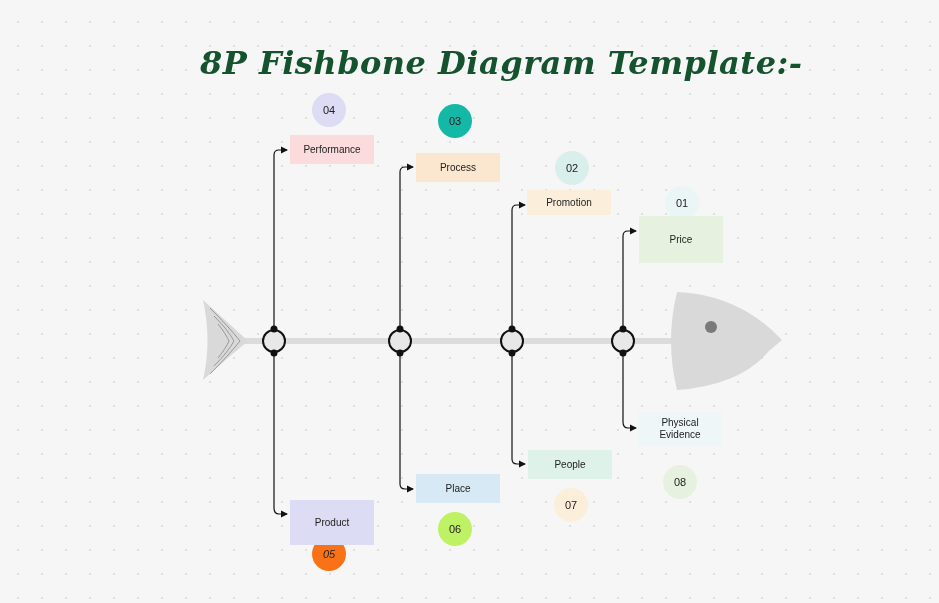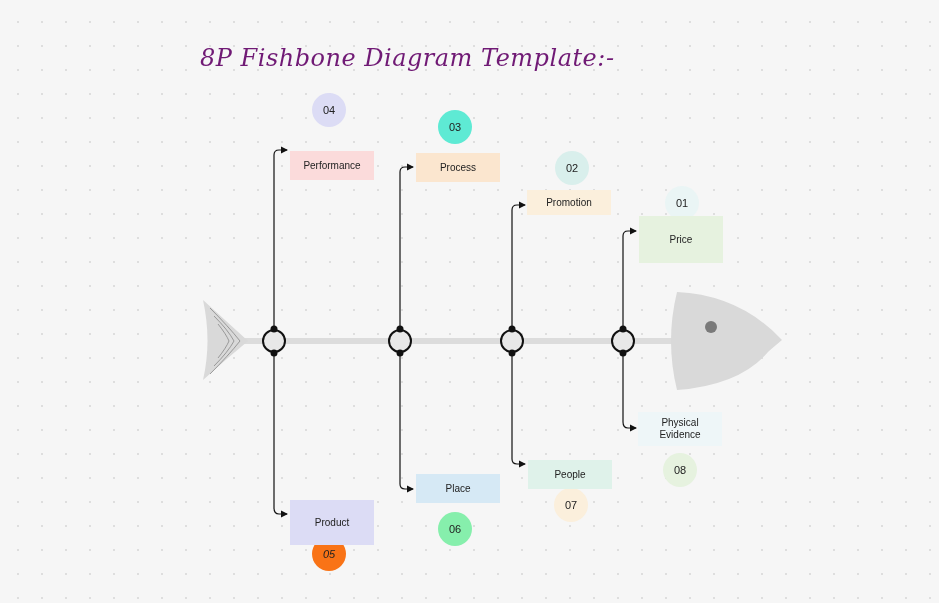--- a/index.html
+++ b/index.html
@@ -2,21 +2,21 @@
 <html><head>
 <meta charset="utf-8">
 <style>
   html,body{margin:0;padding:0;}
   body{width:939px;height:603px;overflow:hidden;position:relative;
     background-color:#f6f6f6;
     background-image:radial-gradient(circle,#dedede 0.8px,transparent 1.2px);
     background-size:24px 24px;background-position:6px 10px;
     font-family:"Liberation Sans",sans-serif;}
   .title{position:absolute;left:200px;top:44px;font-family:"DejaVu Serif",serif;
-    font-style:italic;font-size:24px;color:#701a75;letter-spacing:0.5px;white-space:nowrap;}
+    font-style:italic;font-size:32px;color:#14532d;letter-spacing:0.5px;white-space:nowrap;font-weight:bold;}
   svg.lines{position:absolute;left:0;top:0;}
   .box{position:absolute;display:flex;align-items:center;justify-content:center;
     font-size:10px;color:#222;text-align:center;line-height:12px;}
   .num{position:absolute;width:34px;height:34px;border-radius:50%;display:flex;
     align-items:center;justify-content:center;font-size:11px;color:#222;}
 </style>
 </head>
 <body>
 
 <div class="title">8P Fishbone Diagram Template:-</div>
@@ -72,34 +72,34 @@
       </g>
     <g>
         <circle cx="623" cy="341" r="11" fill="#e8e8e8" stroke="#111" stroke-width="2"></circle>
         <circle cx="623" cy="329" r="3.5" fill="#111"></circle>
         <circle cx="623" cy="353" r="3.5" fill="#111"></circle>
       </g>
   </g>
 </svg>
 
 <div class="num" style="left: 312px; top: 93px; background: rgb(220, 220, 245);">04</div>
-<div class="box" style="left: 290px; top: 135px; width: 84px; height: 29px; background: rgb(251, 219, 219); margin-top: 16px;">Performance</div>
+<div class="box" style="left: 290px; top: 135px; width: 84px; height: 29px; background: rgb(251, 219, 219);">Performance</div>
 
-<div class="num" style="left: 438px; top: 110px; background: #5eead4;">03</div>
+<div class="num" style="left: 438px; top: 104px; background: #14b8a6;">03</div>
 <div class="box" style="left: 416px; top: 153px; width: 84px; height: 29px; background: rgb(251, 230, 207);">Process</div>
 
 <div class="num" style="left: 555px; top: 151px; background: rgb(217, 239, 236);">02</div>
 <div class="box" style="left: 527px; top: 190px; width: 84px; height: 25px; background: rgb(251, 239, 220);">Promotion</div>
 
 <div class="num" style="left: 665px; top: 186px; background: rgb(234, 245, 245);">01</div>
 <div class="box" style="left: 639px; top: 216px; width: 84px; height: 47px; background: rgb(230, 242, 223);">Price</div>
 
 <div class="num" style="left: 312px; top: 537px; background: #f97316; font-style: italic;">05</div>
 <div class="box" style="left: 290px; top: 500px; width: 84px; height: 45px; background: rgb(220, 220, 245);">Product</div>
 
-<div class="num" style="left: 438px; top: 512px; background: #86efac; text-align: center;">06</div>
+<div class="num" style="left: 438px; top: 512px; background: #bef264; text-align: center;">06</div>
 <div class="box" style="left: 416px; top: 474px; width: 84px; height: 29px; background: rgb(214, 233, 245);">Place</div>
 
 <div class="num" style="left: 554px; top: 488px; background: rgb(251, 239, 220);">07</div>
-<div class="box" style="left: 528px; top: 460px; width: 84px; height: 29px; background: rgb(223, 242, 234);">People</div>
+<div class="box" style="left: 528px; top: 450px; width: 84px; height: 29px; background: rgb(223, 242, 234);">People</div>
 
-<div class="num" style="left: 663px; top: 453px; background: rgb(230, 242, 223);">08</div>
+<div class="num" style="left: 663px; top: 465px; background: rgb(230, 242, 223);">08</div>
 <div class="box" style="left: 638px; top: 412px; width: 84px; height: 34px; padding: 0px 16px; box-sizing: border-box; background: rgb(238, 246, 248);">Physical Evidence</div>
 
 </body></html>

